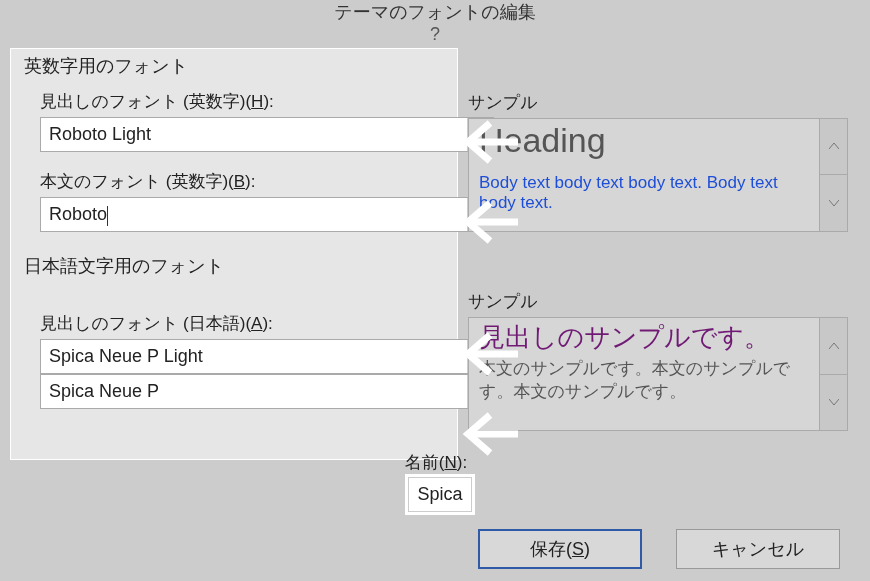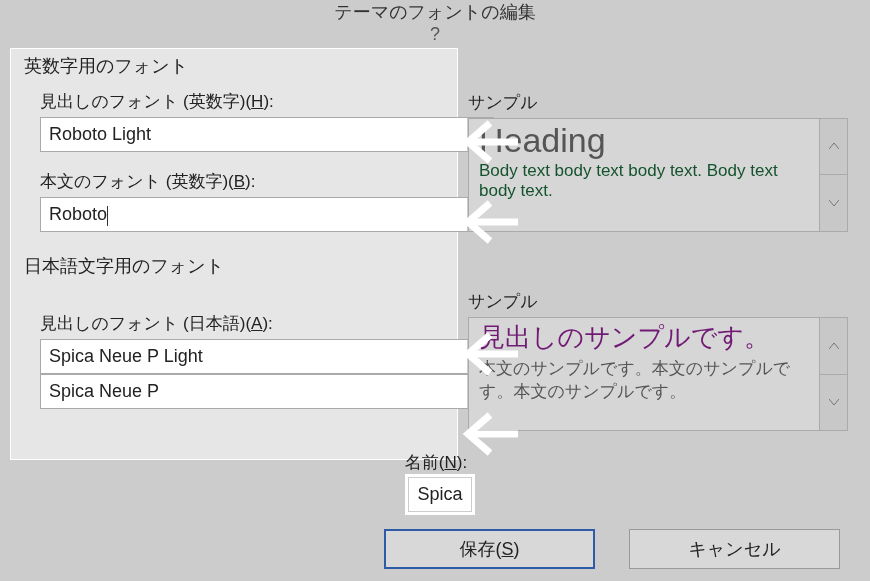--- a/index.html
+++ b/index.html
@@ -104,22 +104,22 @@
   }
   .sample-heading-en {
     font-size: 34px;
     font-weight: 400;
     color: #555;
     line-height: 1.0;
     margin-top: 2px;
   }
   .sample-body-en {
     font-size: 17px;
-    color: #14532d;
-    margin-top: 4px;
+    color: #1d4ed8;
+    margin-top: 16px;
   }
   .sample-heading-jp {
     font-size: 26px;
     color: #701a75;
     line-height: 1.2;
     margin-top: 2px;
     white-space: nowrap;
   }
   .sample-body-jp {
     font-size: 17px;
@@ -169,21 +169,21 @@
     background: #fff;
   }
 
   .button-row {
     position: relative; z-index: 3;
     display: flex; justify-content: flex-end;
     padding: 14px 30px 0 0;
     gap: 34px;
   }
   .btn {
-    width: 211px; height: 40px;
+    width: 164px; height: 40px;
     border: 1px solid #999;
     background: #d8d8d8;
     font-size: 18px;
     display: flex; align-items: center; justify-content: center;
   }
   .btn.primary {
     border: 2px solid #2e5aa8;
     background: #d8d8d8;
   }
   .caret {

